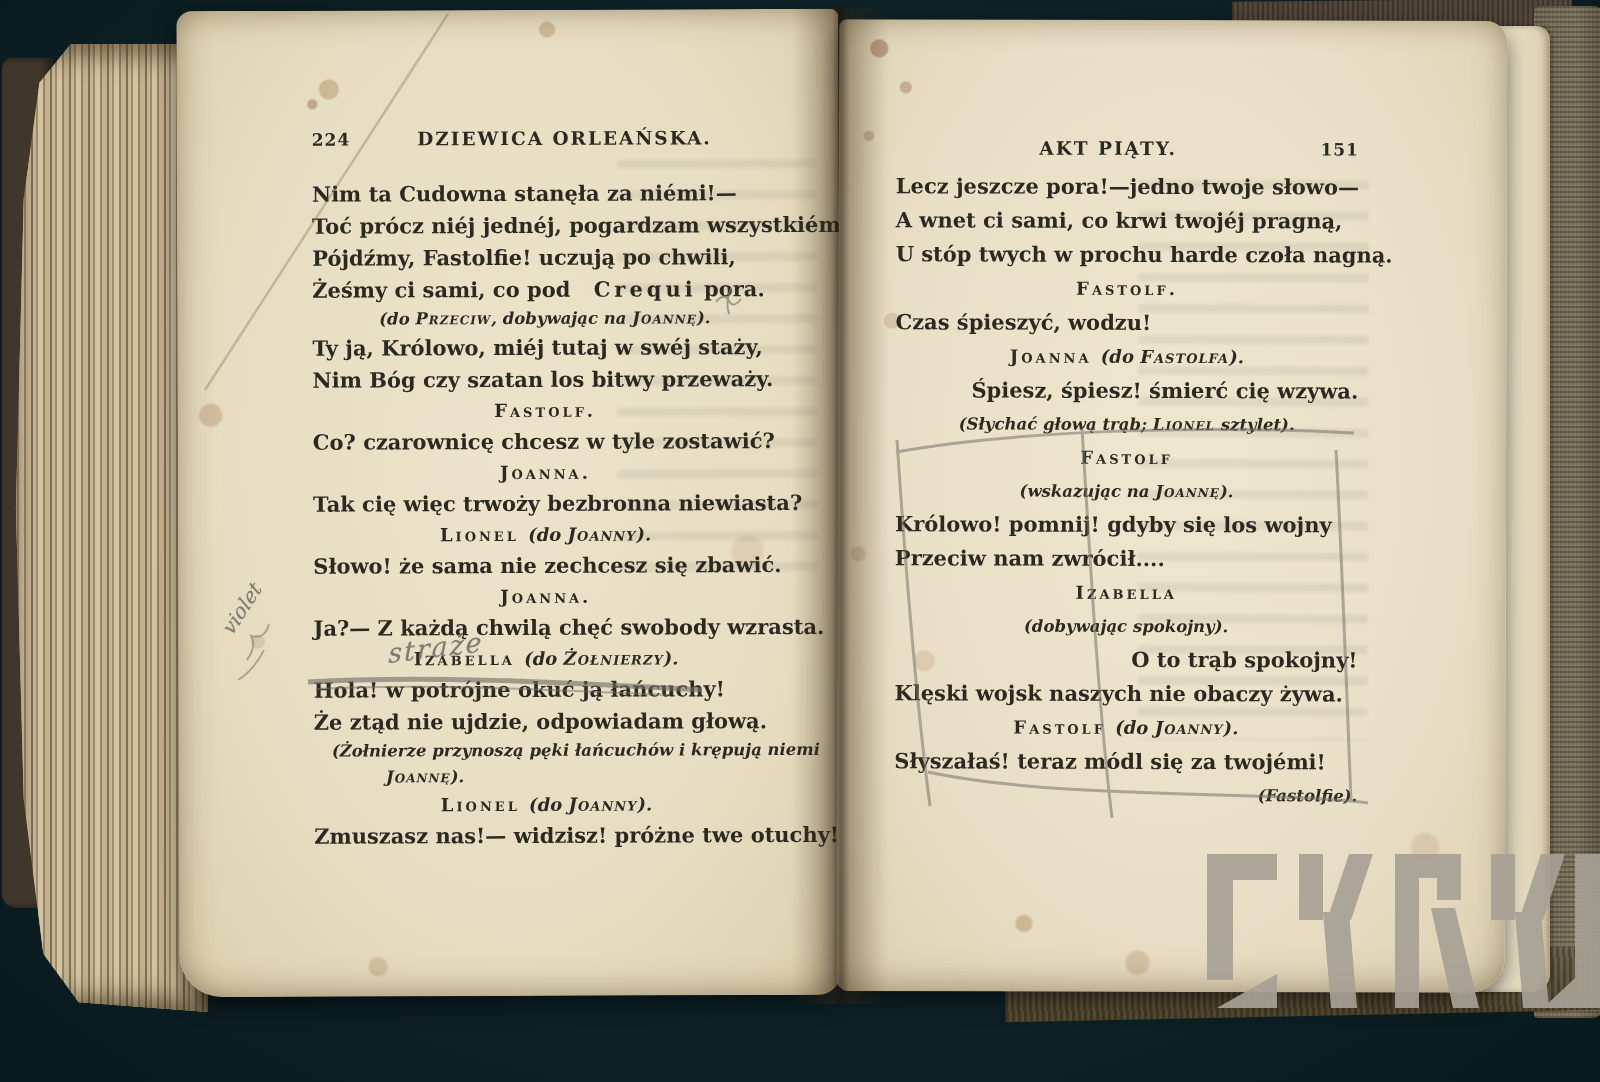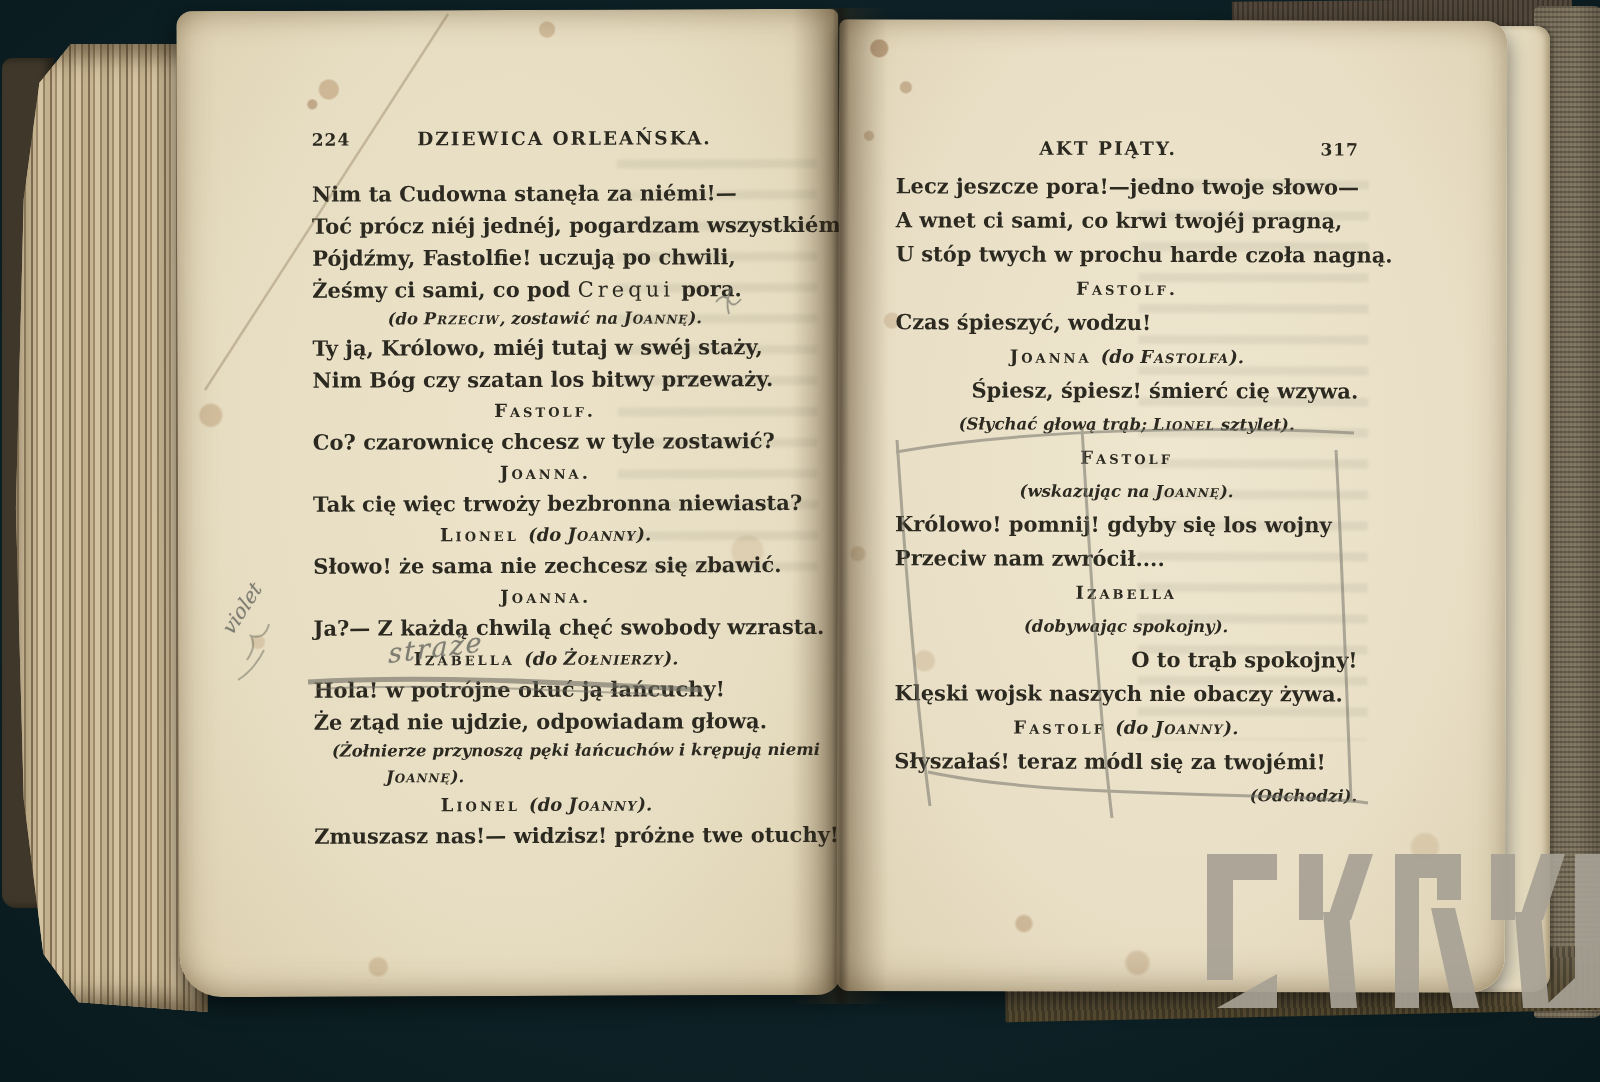--- a/index.html
+++ b/index.html
@@ -116,21 +116,21 @@
   .line{white-space:nowrap;}
   .line.al-center{text-align:center;}
   .line.al-right{text-align:right;}
   .col-left .line.v{font-size:21px;line-height:32px;}
   .col-left .line.sp{font-size:18px;line-height:30px;}
   .col-left .line.st{font-size:16.5px;line-height:26px;}
   .col-right .line.v{font-size:21px;line-height:34px;}
   .col-right .line.sp{font-size:18px;line-height:34px;}
   .col-right .line.st{font-size:16.5px;line-height:33px;}
   .seg-v{font-weight:bold;}
-  .seg-vsp{font-weight:normal;letter-spacing:4px;}
+  .seg-vsp{font-weight:bold;letter-spacing:4px;margin-left:16px;}
   .seg-sc{font-variant:small-caps;font-weight:bold;letter-spacing:3px;}
   .seg-it{font-style:italic;font-weight:bold;}
   .seg-scit{font-variant:small-caps;font-style:italic;font-weight:bold;letter-spacing:1px;}
   
   .ghost{position:absolute;z-index:8;pointer-events:none;opacity:.10;filter:blur(1.6px);
     background:repeating-linear-gradient(180deg, rgba(90,95,75,.9) 0 9px, transparent 9px 31px);}
   
   .pencil-svg{position:absolute;left:0;top:0;z-index:40;pointer-events:none;}
   .hand{
     position:absolute;z-index:41;color:#7e7d72;font-style:italic;
@@ -158,21 +158,21 @@
   <div class="page page-left">
     <div class="head-row hr-left ink">
       <span class="pgnum">224</span>
       <span class="rtitle">DZIEWICA ORLEAŃSKA.</span>
     </div>
     <div class="col col-left ink" id="left-lines">
         <div class="line v al-left"><span class="seg-v">Nim ta Cudowna stanęła za niémi!—</span></div>
         <div class="line v al-left"><span class="seg-v">Toć prócz niéj jednéj, pogardzam wszystkiémi.—</span></div>
         <div class="line v al-left"><span class="seg-v">Pójdźmy, Fastolfie! uczują po chwili,</span></div>
         <div class="line v al-left"><span class="seg-v">Żeśmy ci sami, co pod </span><span class="seg-vsp">Crequi</span><span class="seg-v"> pora.</span></div>
-        <div class="line st al-center"><span class="seg-it">(do </span><span class="seg-scit">Przeciw</span><span class="seg-it">, zostawić na </span><span class="seg-scit">Joannę</span><span class="seg-it">).</span></div>
+        <div class="line st al-center"><span class="seg-it">(do </span><span class="seg-scit">Przeciw</span><span class="seg-it">, dobywając na </span><span class="seg-scit">Joannę</span><span class="seg-it">).</span></div>
         <div class="line v al-left"><span class="seg-v">Ty ją, Królowo, miéj tutaj w swéj staży,</span></div>
         <div class="line v al-left"><span class="seg-v">Nim Bóg czy szatan los bitwy przeważy.</span></div>
         <div class="line sp al-center"><span class="seg-sc">Fastolf.</span></div>
         <div class="line v al-left"><span class="seg-v">Co? czarownicę chcesz w tyle zostawić?</span></div>
         <div class="line sp al-center"><span class="seg-sc">Joanna.</span></div>
         <div class="line v al-left"><span class="seg-v">Tak cię więc trwoży bezbronna niewiasta?</span></div>
         <div class="line sp al-center"><span class="seg-sc">Lionel </span><span class="seg-it">(do </span><span class="seg-scit">Joanny</span><span class="seg-it">).</span></div>
         <div class="line v al-left"><span class="seg-v">Słowo! że sama nie zechcesz się zbawić.</span></div>
         <div class="line sp al-center"><span class="seg-sc">Joanna.</span></div>
         <div class="line v al-left"><span class="seg-v">Ja?— Z każdą chwilą chęć swobody wzrasta.</span></div>
@@ -183,42 +183,42 @@
         <div class="line st al-left" style="margin-left: 72px;"><span class="seg-scit">Joannę</span><span class="seg-it">).</span></div>
         <div class="line sp al-center"><span class="seg-sc">Lionel </span><span class="seg-it">(do </span><span class="seg-scit">Joanny</span><span class="seg-it">).</span></div>
         <div class="line v al-left"><span class="seg-v">Zmuszasz nas!— widzisz! próżne twe otuchy!</span></div>
       </div>
     <div class="ghost" style="left:440px;top:150px;width:200px;height:420px;"></div>
   </div>
 
   <div class="page page-right">
     <div class="head-row hr-right ink">
       <span class="rtitle">AKT PIĄTY.</span>
-      <span class="pgnum">317</span>
+      <span class="pgnum">151</span>
     </div>
     <div class="col col-right ink" id="right-lines">
         <div class="line v al-left"><span class="seg-v">Lecz jeszcze pora!—jedno twoje słowo—</span></div>
         <div class="line v al-left"><span class="seg-v">A wnet ci sami, co krwi twojéj pragną,</span></div>
         <div class="line v al-left"><span class="seg-v">U stóp twych w prochu harde czoła nagną.</span></div>
         <div class="line sp al-center"><span class="seg-sc">Fastolf.</span></div>
         <div class="line v al-left"><span class="seg-v">Czas śpieszyć, wodzu!</span></div>
         <div class="line sp al-center"><span class="seg-sc">Joanna </span><span class="seg-it">(do </span><span class="seg-scit">Fastolfa</span><span class="seg-it">).</span></div>
         <div class="line v al-right"><span class="seg-v">Śpiesz, śpiesz! śmierć cię wzywa.</span></div>
         <div class="line st al-center"><span class="seg-it">(Słychać głową trąb; </span><span class="seg-scit">Lionel</span><span class="seg-it"> sztylet).</span></div>
         <div class="line sp al-center"><span class="seg-sc">Fastolf</span></div>
         <div class="line st al-center"><span class="seg-it">(wskazując na </span><span class="seg-scit">Joannę</span><span class="seg-it">).</span></div>
         <div class="line v al-left"><span class="seg-v">Królowo! pomnij! gdyby się los wojny</span></div>
         <div class="line v al-left"><span class="seg-v">Przeciw nam zwrócił....</span></div>
         <div class="line sp al-center"><span class="seg-sc">Izabella</span></div>
         <div class="line st al-center"><span class="seg-it">(dobywając spokojny).</span></div>
         <div class="line v al-right"><span class="seg-v">O to trąb spokojny!</span></div>
         <div class="line v al-left"><span class="seg-v">Klęski wojsk naszych nie obaczy żywa.</span></div>
         <div class="line sp al-center"><span class="seg-sc">Fastolf </span><span class="seg-it">(do </span><span class="seg-scit">Joanny</span><span class="seg-it">).</span></div>
         <div class="line v al-left"><span class="seg-v">Słyszałaś! teraz módl się za twojémi!</span></div>
-        <div class="line st al-right"><span class="seg-it">(Odchodzi).</span></div>
+        <div class="line st al-right"><span class="seg-it">(Fastolfie).</span></div>
       </div>
     <div class="ghost" style="left:300px;top:160px;width:230px;height:560px;"></div>
   </div>
 
   <div class="gutter"></div>
 
   <svg class="pencil-svg" width="1600" height="1082" viewBox="0 0 1600 1082">
 
     <path d="M 205 390 L 448 14" stroke="rgba(112,90,60,.30)" stroke-width="2.5" fill="none"></path>
 

